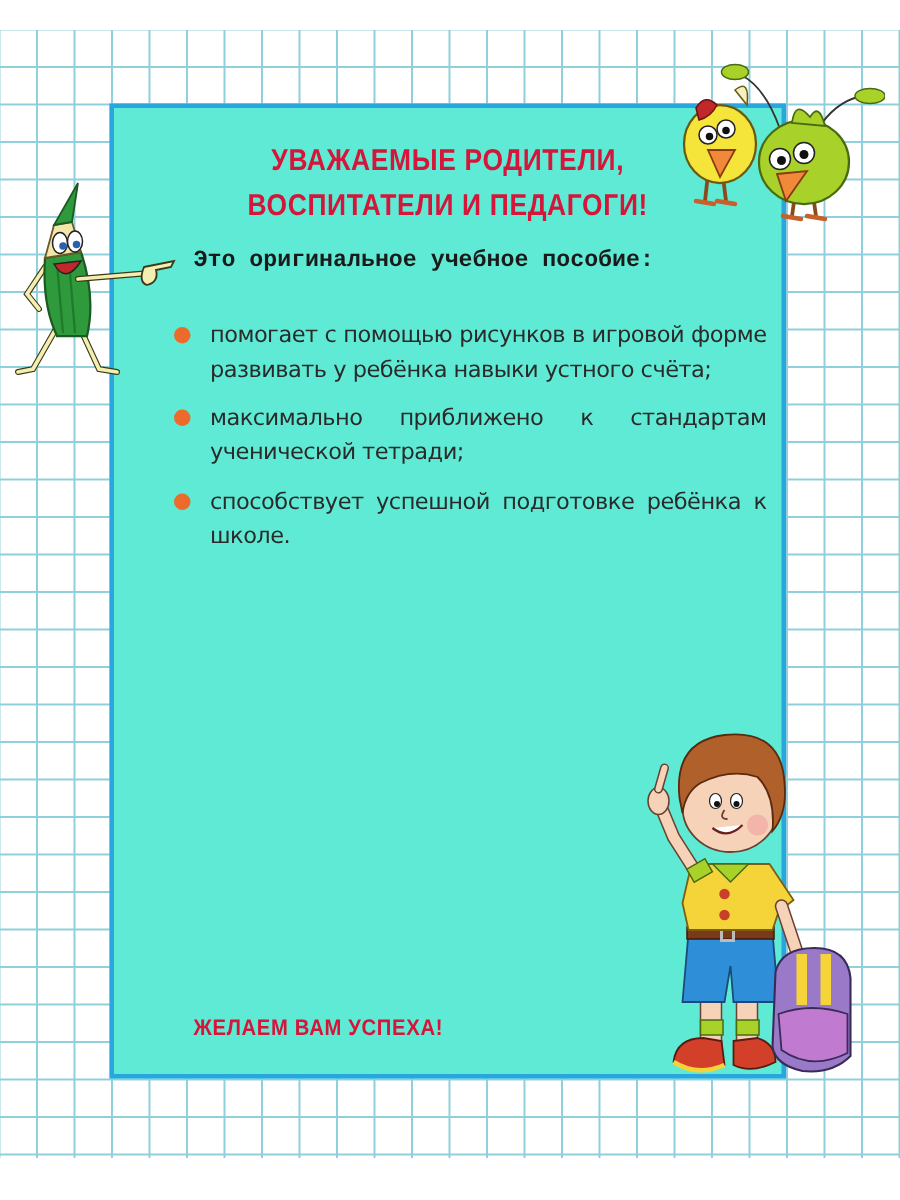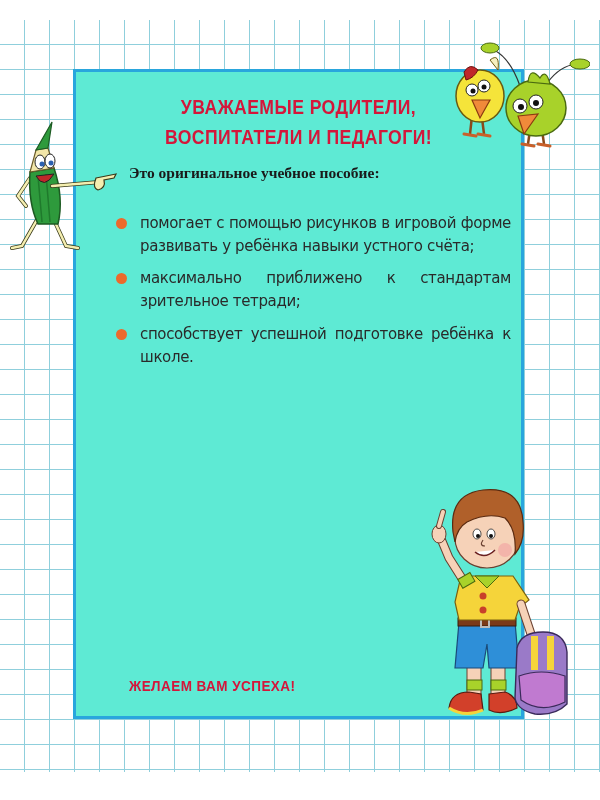--- a/index.html
+++ b/index.html
@@ -25,21 +25,21 @@
     .title {
       position: absolute; left: 0; right: 0; top: 20px;
       text-align: center; color: #d4163a;
       font-family: "Liberation Sans", sans-serif; font-weight: bold;
       font-size: 20px; line-height: 30px; letter-spacing: 0.5px;
       transform: scaleX(0.88);
     }
     .subtitle {
       position: absolute; left: 53px; top: 92px;
       font-weight: bold; font-size: 15.5px; color: #1a1a1a;
-      font-family: Liberation Serif, serif;
+      font-family: Liberation Mono, monospace;
     }
     .items {
       position: absolute; left: 28px; top: 128px; width: 395px;
       margin: 12px; padding: 0; list-style: none;
     }
     .item {
       position: relative; padding-left: 24px; margin-bottom: 10px;
       font-size: 15px; line-height: 22.7px; color: #2a2a2a;
       text-align: justify;
       font-family: "DejaVu Sans", sans-serif;
@@ -70,21 +70,21 @@
 
   <div class="subtitle">Это оригинальное учебное пособие:</div>
 
   <ul class="items">
     <li class="item">
       <span class="bullet"></span>
       <span>помогает с помощью рисунков в игровой форме развивать у ребёнка навыки устного счёта;</span>
     </li>
     <li class="item">
       <span class="bullet"></span>
-      <span>максимально приближено к стандартам зрительное тетради;</span>
+      <span>максимально приближено к стандартам ученической тетради;</span>
     </li>
     <li class="item">
       <span class="bullet"></span>
       <span>способствует успешной подготовке ребёнка к школе.</span>
     </li>
   </ul>
 
   <div class="closing">ЖЕЛАЕМ ВАМ УСПЕХА!</div>
 </div>
 

